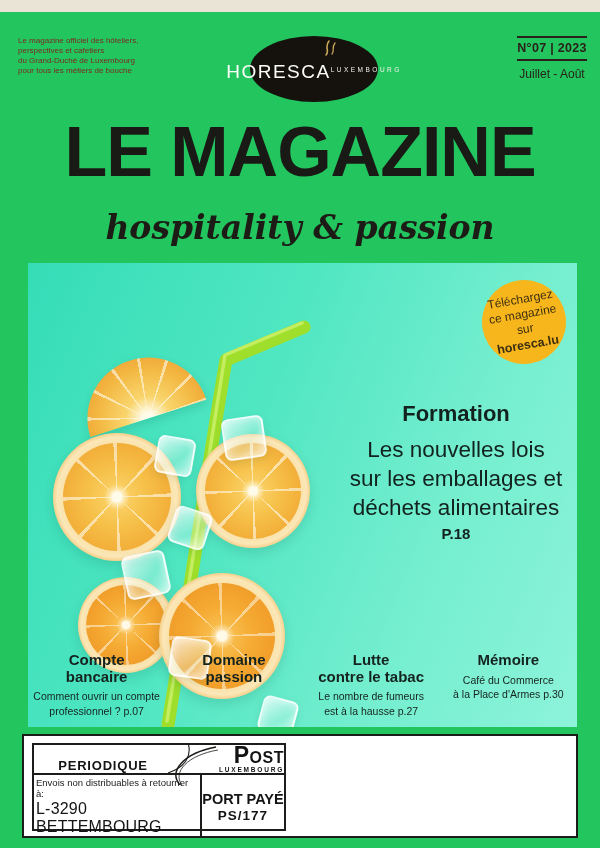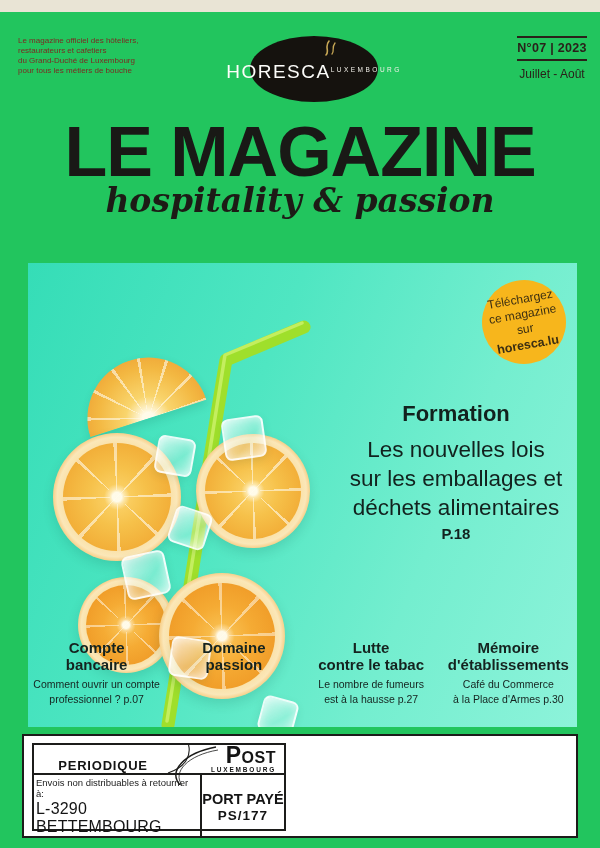--- a/index.html
+++ b/index.html
@@ -30,21 +30,21 @@
     border-top:2px solid #2a211a; border-bottom:2px solid #2a211a;
     padding:3px 0 4px 0; font-size:12.5px; font-weight:700; letter-spacing:0.3px;
   }
   .issue-period { margin-top:6px; font-size:12px; font-weight:400; }
 
   .title {
     position:absolute; left:0; top:100px; width:100%;
     text-align:center; font-size:70px; font-weight:700; letter-spacing:-1px; color:#191916;
   }
   .subtitle {
-    position:absolute; left:0; top:169px; width:100%;
+    position:absolute; left:0; top:196px; width:100%;
     text-align:center; font-size:33px; font-style:italic; font-weight:600;
     font-family:"DejaVu Serif", serif; color:#1d1b16;
   }
 
   
   .photo {
     position:absolute; left:28px; top:251px; width:549px; height:464px; overflow:hidden;
     background:linear-gradient(112deg,#35ddb7 0%, #4fe6c2 38%, #74eecf 70%, #8df3da 100%);
   }
   .straw { position:absolute; left:0; top:0; z-index:1; }
@@ -87,55 +87,55 @@
   .badge-line { font-size:12px; line-height:15px; font-weight:400; }
   .badge-strong { font-size:12.5px; line-height:16px; font-weight:700; }
 
   .feature { position:absolute; left:292px; top:138px; width:272px; z-index:4;
     text-align:center; color:#12221e;
   }
   .feature-kicker { font-size:22px; font-weight:700; margin-bottom:8px; }
   .feature-line { font-size:22.5px; font-weight:400; line-height:29px; }
   .feature-page { font-size:15px; font-weight:600; margin-top:3px; }
 
-  .teasers { position:absolute; left:0; top:377px; width:100%; display:flex; z-index:4; }
+  .teasers { position:absolute; left:0; top:389px; width:100%; display:flex; z-index:4; }
   .teaser { width:25%; text-align:center; color:#15231f; }
   .teaser-title { font-size:15px; font-weight:700; line-height:16.5px; }
   .teaser-desc { font-size:10.5px; line-height:14.5px; margin-top:4px; font-weight:500; }
 
   
   .footer { position:absolute; left:22px; top:722px; width:556px; height:104px;
     background:#ffffff; border:2px solid #1c1c1a;
   }
   .inner-box { position:absolute; left:8px; top:7px; width:254px; height:88px;
     border:2px solid #1c1c1a; display:flex; flex-direction:column;
   }
   .row1 { position:relative; height:42px; display:flex; align-items:flex-end; }
   .periodique { width:138px; text-align:center; font-size:13px; font-weight:700; letter-spacing:0.8px; color:#141414; }
   .swoosh { position:absolute; left:132px; top:0; }
-  .postblock { margin-left:auto; padding-right:8px; text-align:right; }
+  .postblock { margin-left:auto; text-align:right; }
   .post-name { font-size:23px; line-height:20px; font-weight:700; font-variant:small-caps; letter-spacing:0.5px; color:#141414; }
   .post-sub { font-size:6.5px; letter-spacing:1.8px; font-weight:700; color:#141414; margin-top:1px; }
   .row2 { flex:1; display:flex; border-top:2px solid #1c1c1a; }
   .addr-cell { width:168px; border-right:2px solid #1c1c1a; display:flex; flex-direction:column;
     align-items:center; justify-content:center; padding:2px; color:#222; }
   .addr-label { font-size:9.5px; }
   .addr-value { font-size:16px; letter-spacing:0.2px; margin-top:1px; color:#141414; }
   .paid-cell { flex:1; display:flex; flex-direction:column; align-items:center; justify-content:center; color:#141414; }
   .paid-1 { font-size:14.5px; font-weight:700; }
   .paid-2 { font-size:13.5px; font-weight:700; letter-spacing:1px; margin-top:1px; }
 </style>
 </head>
 <body>
 
 <div class="page">
 
   <div class="tagline">
     <span style="display:block">Le magazine officiel des hôteliers,</span>
-    <span style="display:block">restaurateurs et cafetiers</span>
+    <span style="display:block">perspectives et cafetiers</span>
     <span style="display:block">du Grand-Duché de Luxembourg</span>
     <span style="display:block">pour tous les métiers de bouche</span>
   </div>
 
   <div class="logo">
     <svg class="steam" width="18" height="16" viewBox="0 0 18 16">
       <path d="M4 15 C8 11, 2 7, 7 1" stroke="#c8a856" stroke-width="1.6" fill="none" stroke-linecap="round"></path>
       <path d="M10 14 C13 11, 9 8, 13 3" stroke="#c8a856" stroke-width="1.3" fill="none" stroke-linecap="round"></path>
     </svg>
     <div class="logo-name">HORESCA</div>
@@ -216,21 +216,20 @@
           <span style="display:block">contre le tabac</span>
         </div>
         <div class="teaser-desc">
           <span style="display:block">Le nombre de fumeurs</span>
           <span style="display:block">est à la hausse p.27</span>
         </div>
       </div>
       <div class="teaser">
         <div class="teaser-title">
           <span style="display:block">Mémoire</span>
-          <span style="display:block">d'établissements</span>
         </div>
         <div class="teaser-desc">
           <span style="display:block">Café du Commerce</span>
           <span style="display:block">à la Place d'Armes p.30</span>
         </div>
       </div>
     </div>
   </div>
 
   <div class="footer">

